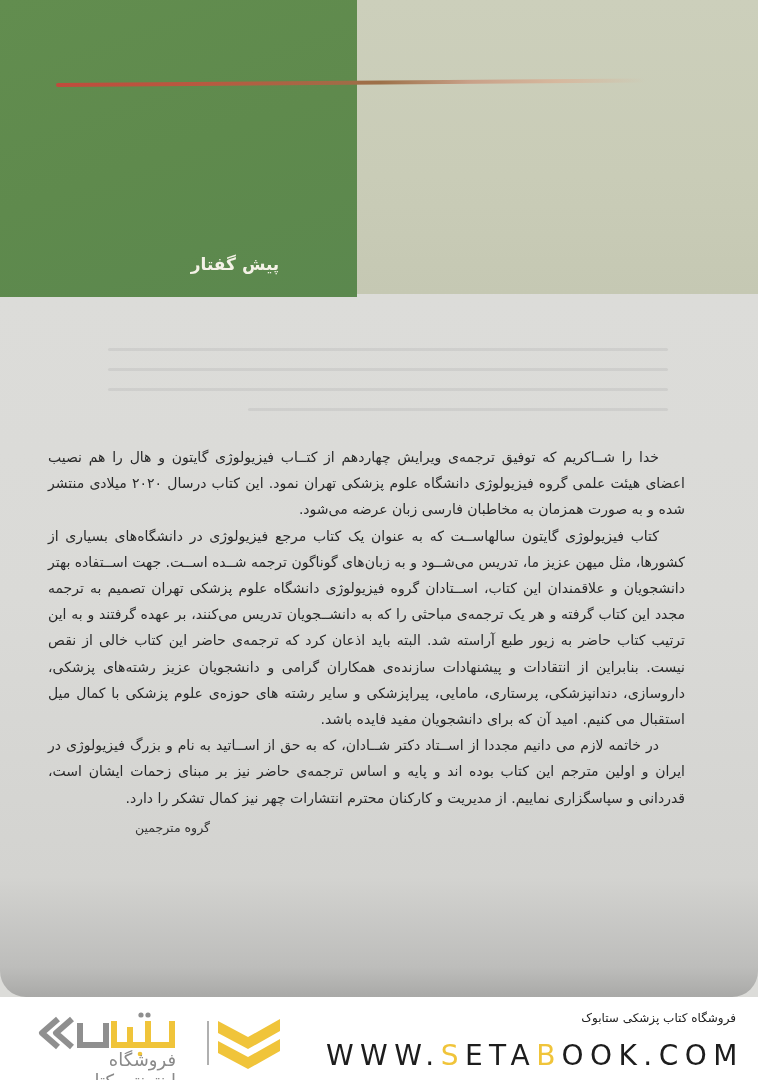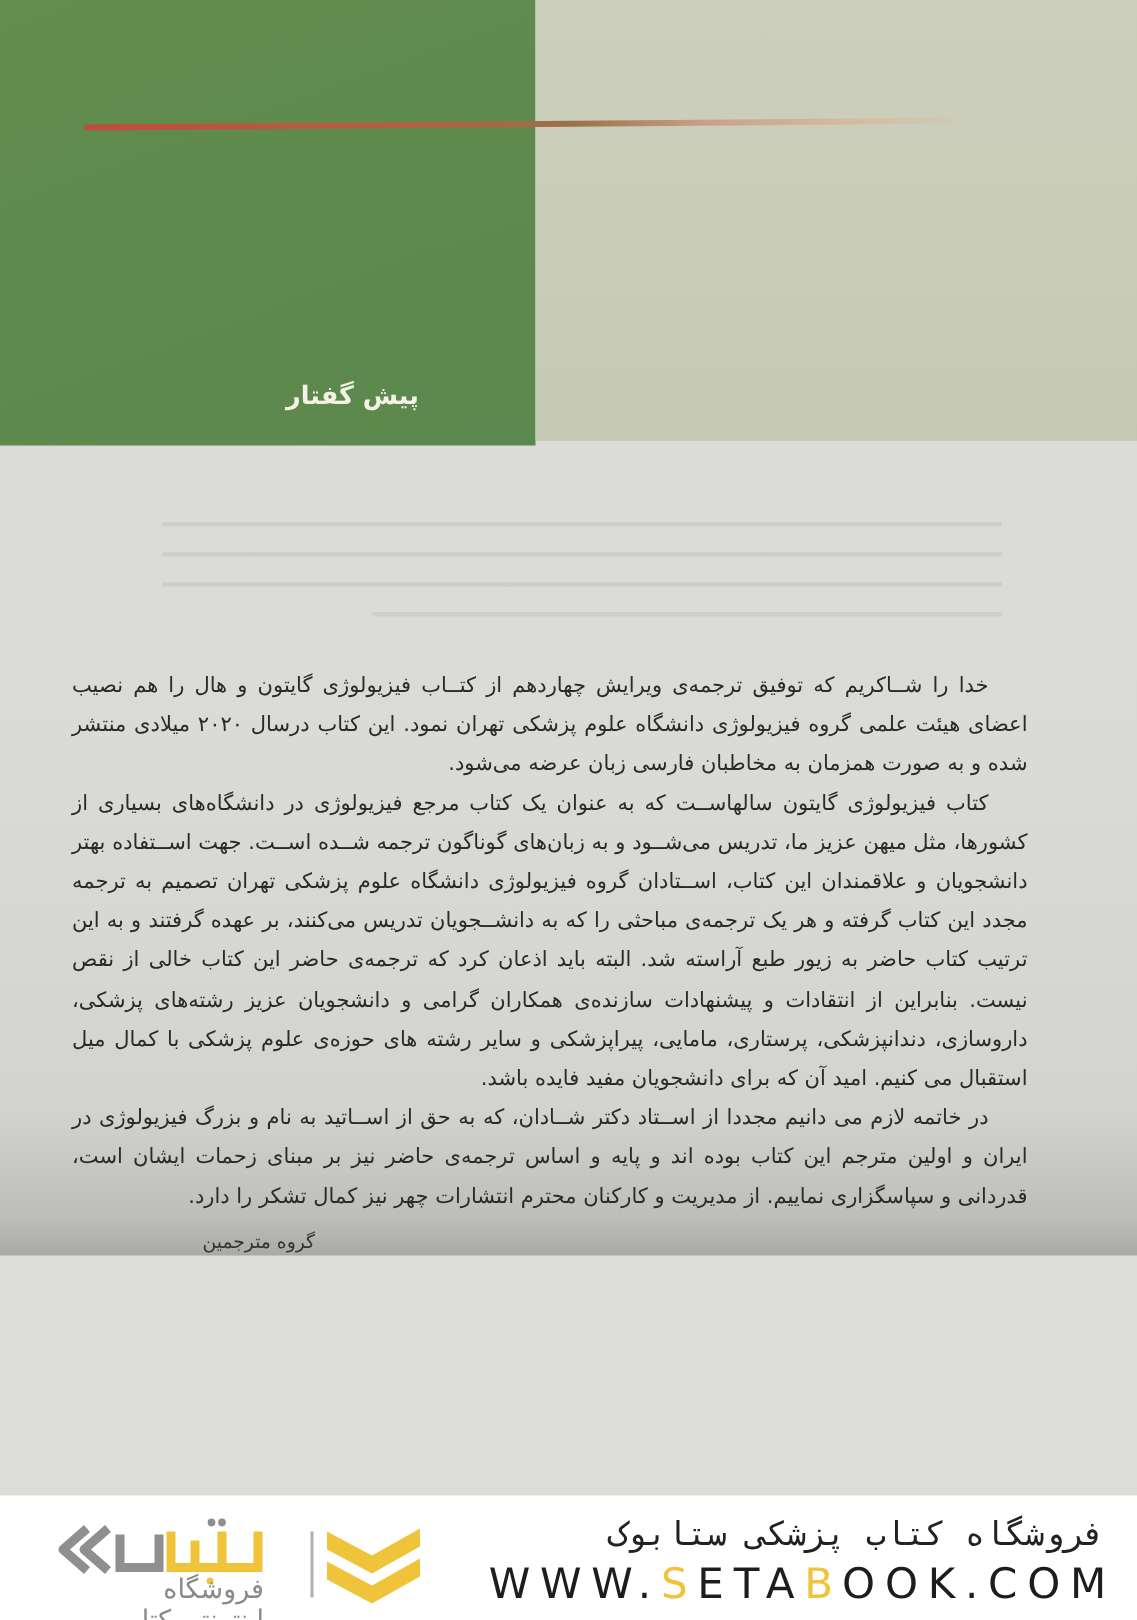--- a/index.html
+++ b/index.html
@@ -2,22 +2,23 @@
 <html><head>
   <meta charset="utf-8">
   <style>
     html, body { margin: 0; padding: 0; }
     body {
       width: 758px; height: 1080px; position: relative; overflow: hidden;
       background: #dcdcd9;
       font-family: "DejaVu Sans", sans-serif;
     }
     .page {
-      position: absolute; left: 0; top: 0; width: 758px; height: 837px;
+      position: absolute; left: 0; top: 0; width: 758px; height: 997px;
       background: linear-gradient(180deg, #dededb 0%, #dadad7 60%, #d3d3d0 88%, #bdbdbb 97%, #a9a9a7 100%);
+      border-radius: 26px;
     }
     .green-panel {
       position: absolute; left: 0; top: 0; width: 357px; height: 297px;
       background: linear-gradient(160deg, #628d4f 0%, #5f8a4d 50%, #5b884e 100%);
     }
     .beige-panel {
       position: absolute; left: 357px; top: 0; width: 401px; height: 294px;
       background: linear-gradient(180deg, #cccfbb 0%, #c9ccb7 60%, #c5c8b3 100%);
     }
     .accent-line {
@@ -42,21 +43,21 @@
     .body-text p { margin: 0; text-indent: 26px; }
     .signature {
       position: absolute; left: 100px; top: 820px; width: 110px; text-align: right;
       direction: rtl; color: #333; font-size: 12.5px;
     }
     .footer {
       position: absolute; left: 0; top: 997px; width: 758px; height: 83px; background: #ffffff;
     }
     .store-name {
       position: absolute; right: 22px; top: 14px; direction: rtl;
-      font-size: 22px; color: #222; font-family: Liberation Mono, monospace;
+      font-size: 12px; color: #222;
     }
     .store-url {
       position: absolute; right: 14px; top: 42px;
       font-family: "DejaVu Sans", sans-serif; font-size: 28px; letter-spacing: 6.5px; color: #1d1d1d;
     }
     .store-url .hl { color: #f0c43a; }
     .logo {
       position: absolute; left: 36px; top: 12px; width: 260px; height: 64px;
     }
     .logo-sub {

